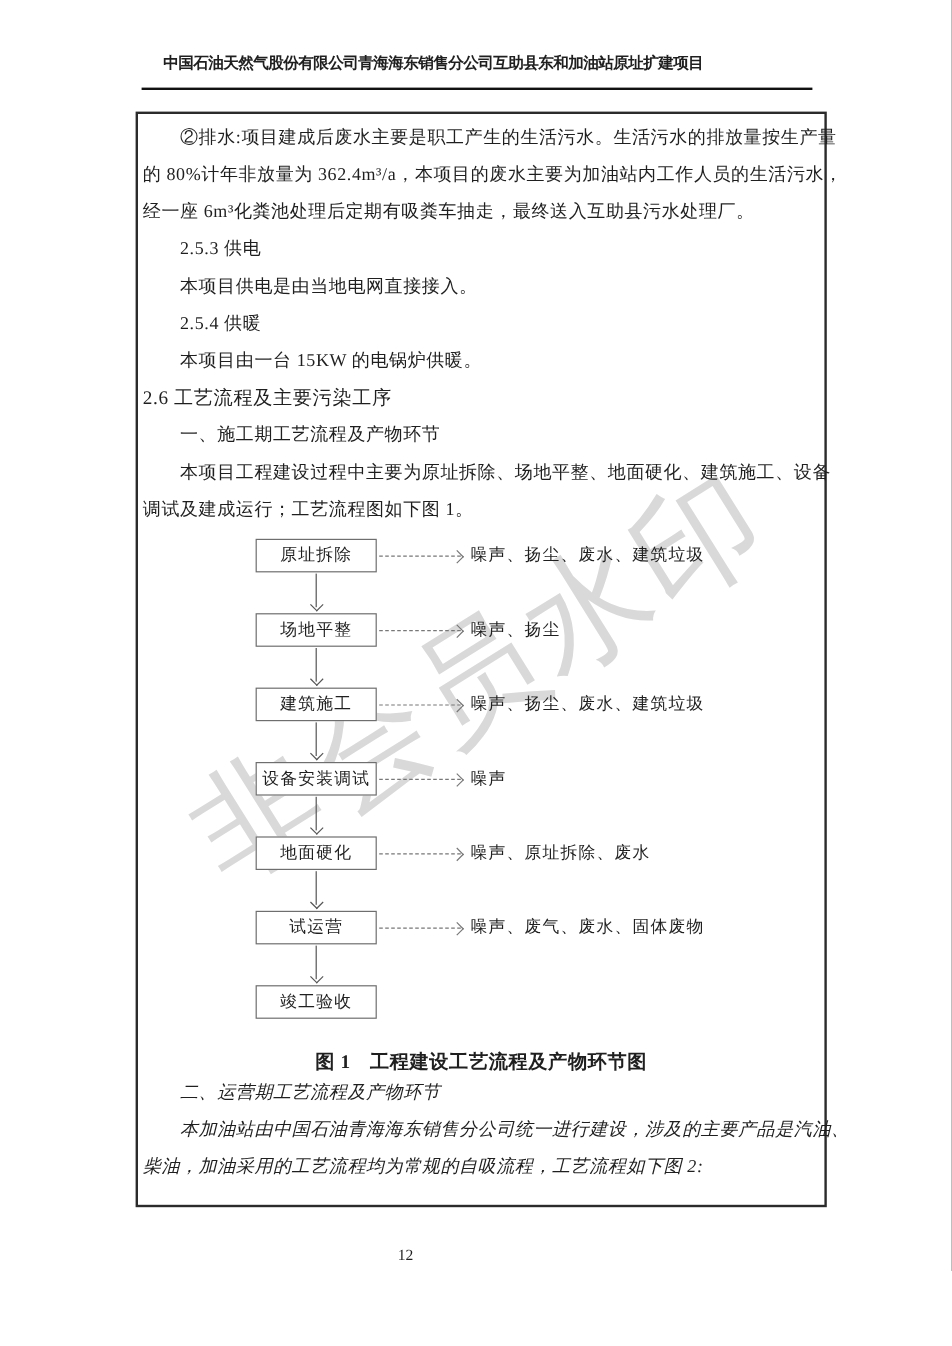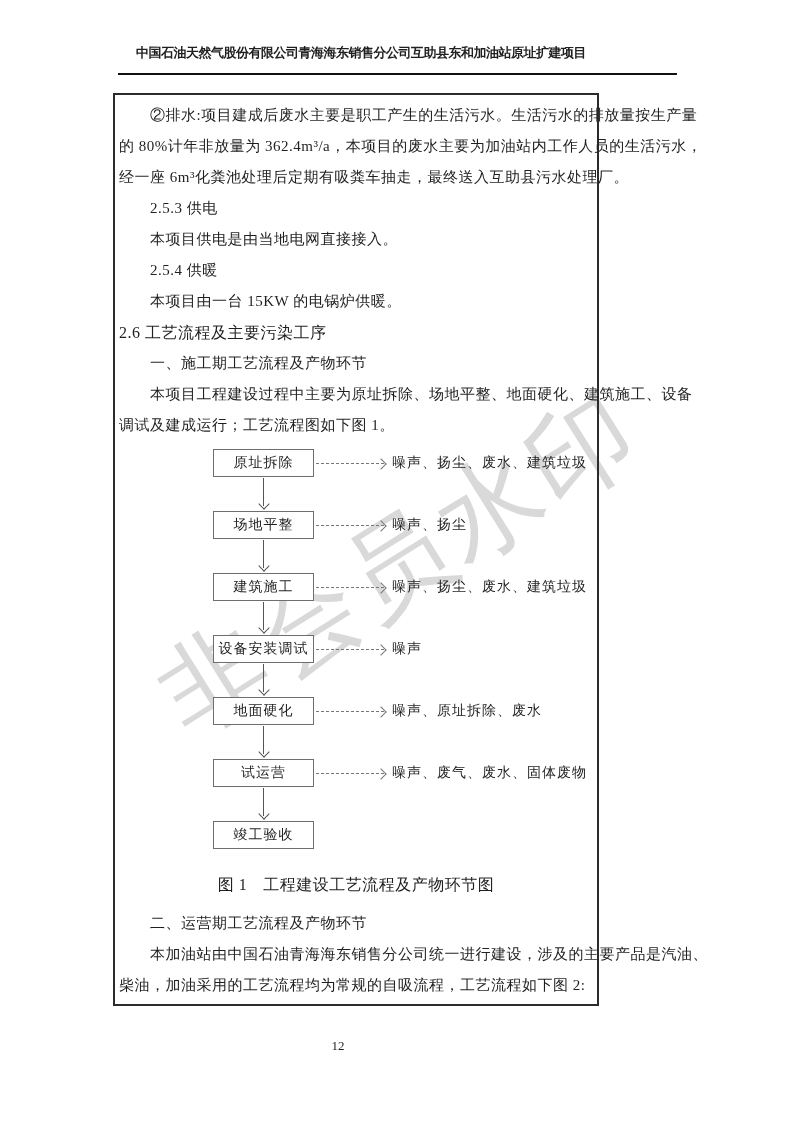--- a/index.html
+++ b/index.html
@@ -25,21 +25,21 @@
   
   .watermark{
     position:absolute;left:90px;top:495px;width:620px;
     text-align:center;font-size:104px;letter-spacing:4px;
     color:#d9d9d9;transform:rotate(-32deg);transform-origin:center;
     white-space:nowrap;z-index:0;
     font-family:"Liberation Sans","DejaVu Sans",sans-serif;
   }
   
   .content-box{
-    position:absolute;left:113px;top:93px;width:486px;height:913px;
+    position:absolute;left:113px;top:93px;width:576px;height:913px;
     border:2px solid #2b2b2b;
     box-sizing:border-box;
     padding:5px 4px 0 4px;
     z-index:1;
   }
   .ln{
     font-size:15px;line-height:31px;white-space:nowrap;
     letter-spacing:0.5px;
   }
   .ln.ind{padding-left:31px;}
@@ -64,25 +64,25 @@
   }
   .fc-out{font-size:14px;margin-left:8px;letter-spacing:1px;white-space:nowrap;}
   .fc-conn{position:relative;height:34px;}
   .fc-conn .v-line{position:absolute;left:50px;top:1px;width:1px;height:28px;background:#555;}
   .fc-conn .v-head{
     position:absolute;left:47px;top:23px;width:7px;height:7px;
     border-right:1px solid #555;border-bottom:1px solid #555;
     transform:rotate(45deg);
   }
   .caption{
-    margin-top:26px;text-align:center;font-weight:normal;font-size:16px;
+    margin-top:26px;text-align:center;font-weight:bold;font-size:16px;
     letter-spacing:0.5px;
   }
   .caption .cap-label{margin-right:16px;}
-  .tail{margin-top:12px;}
+  .tail{margin-top:0;font-style:italic;}
   .page-number{
     position:absolute;top:1038px;left:0;width:676px;
     text-align:center;font-size:13px;
   }
 </style>
 </head>
 <body>
 
 <div class="page">
 

